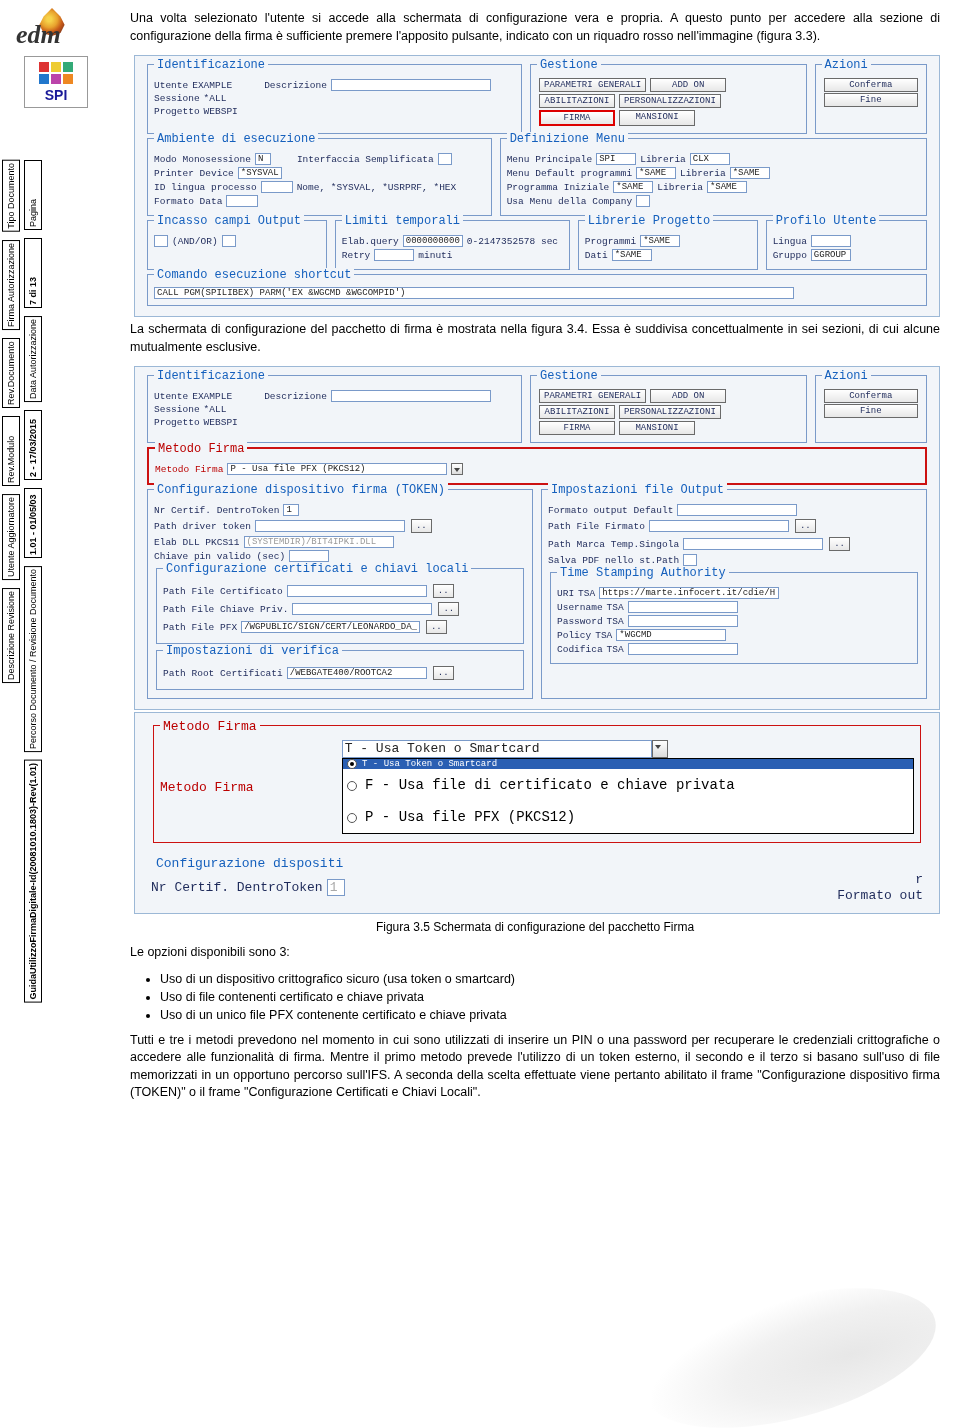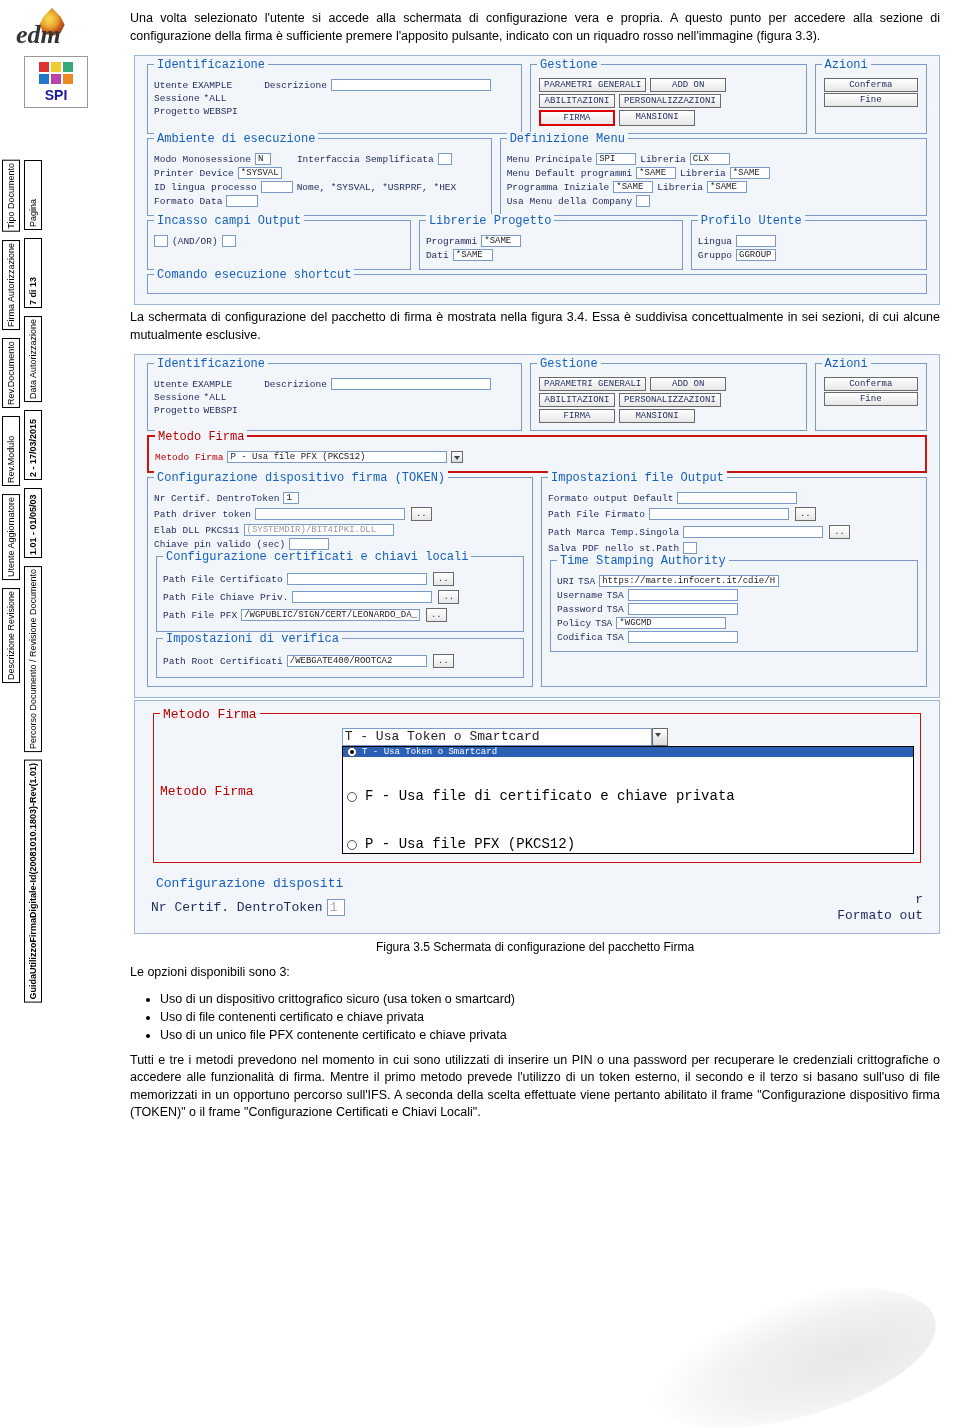--- a/index.html
+++ b/index.html
@@ -162,21 +162,21 @@
     border-right:3px solid transparent;
     border-top:4px solid #444;
   }
   .radio { width:10px;height:10px;border:1px solid #555;border-radius:50%;display:inline-block;vertical-align:middle;background:#fff;position:relative;}
   .radio.on::after{content:"";position:absolute;left:2px;top:2px;width:4px;height:4px;border-radius:50%;background:#000;}
   .ddlist{
     border:1px solid #000; background:#fff; color:#000;
     font-family:"Courier New",monospace; font-size:14px;
   }
   .ddlist .sel{ background:#2a5fb3; color:#fff; padding:0 4px; display:block; }
-  .ddlist .opt{ padding:1px 4px; display:block;margin-top:30px; }
+  .ddlist .opt{ padding:8px 4px; display:block; }
   
   .swoosh {
     position:absolute; right:20px; bottom:10px; width:300px; height:120px;
     background: radial-gradient(ellipse at 70% 60%, rgba(160,160,160,0.25) 0%, rgba(160,160,160,0.15) 40%, rgba(160,160,160,0) 70%);
     border-radius:50%;
     transform:rotate(-15deg);
     pointer-events:none;
   }
 </style>
 </head>
@@ -318,20 +318,33 @@
       </div>
       <div class="row">
         <div class="fs" style="flex:0.9">
           <span class="lg">Incasso campi Output</span>
           <div class="pair mini">
               <span class="inp" style="min-width:14px"></span>
               <span class="lbl">(AND/OR)</span>
               <span class="inp" style="min-width:14px"></span>
             </div>
         </div>
+        <div class="fs" style="flex:1.2">
+          <span class="lg">Limiti temporali</span>
+          <div class="pair mini">
+              <span class="lbl">Elab.query</span>
+              <span class="inp">0000000000</span>
+              <span class="lbl">0-2147352578 sec</span>
+            </div>
+          <div class="pair mini">
+              <span class="lbl">Retry</span>
+              <span class="inp" style="min-width:40px"></span>
+              <span class="lbl">minuti</span>
+            </div>
+        </div>
         <div class="fs" style="flex:0.9">
           <span class="lg">Librerie Progetto</span>
           <div class="pair mini">
               <span class="lbl">Programmi</span>
               <span class="inp">*SAME</span>
             </div>
           <div class="pair mini">
               <span class="lbl">Dati</span>
               <span class="inp">*SAME</span>
             </div>
@@ -344,20 +357,21 @@
             </div>
           <div class="pair mini">
               <span class="lbl">Gruppo</span>
               <span class="inp">GGROUP</span>
             </div>
         </div>
       </div>
       <div class="row">
         <div class="fs" style="flex:1">
           <span class="lg">Comando esecuzione shortcut</span>
+          <span class="inp" style="min-width:640px">CALL PGM(SPILIBEX) PARM('EX &amp;WGCMD &amp;WGCOMPID')</span>
         </div>
       </div>
     </div>
 
     <p class="para">La schermata di configurazione del pacchetto di firma è mostrata nella figura 3.4. Essa è suddivisa concettualmente in sei sezioni, di cui alcune mutualmente esclusive.</p>
 
     <div class="shot shot3">
       <div class="row">
         <div class="fs" style="flex:2.2">
           <span class="lg">Identificazione</span>

